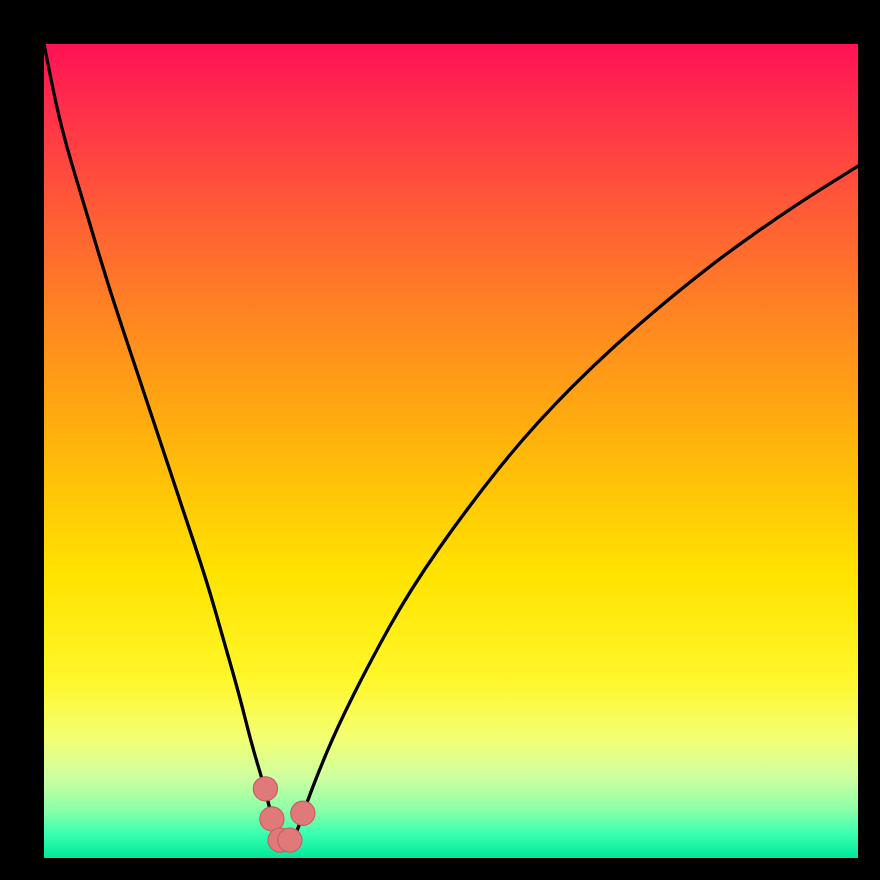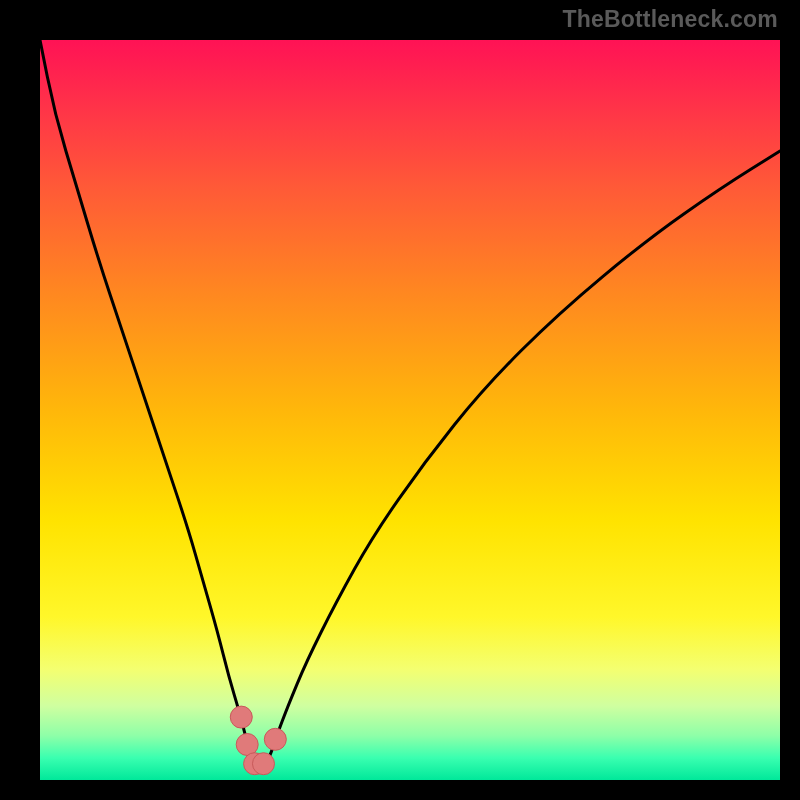--- a/index.html
+++ b/index.html
@@ -48,21 +48,20 @@
     font-size: 23px;
     font-weight: 600;
     color: #5a5a5a;
     letter-spacing: 0.2px;
   }
 </style>
 </head>
 <body>
 
 <div class="frame">
-  <div class="watermark">TheBottleneck.com</div>
   <div class="plot">
     <svg class="gradient" viewBox="0 0 740 740" preserveAspectRatio="none">
       <defs>
         <linearGradient id="bg-grad" x1="0" y1="0" x2="0" y2="1">
             <stop offset="0%" stop-color="#ff1255"></stop>
             <stop offset="8%" stop-color="#ff2f4a"></stop>
             <stop offset="20%" stop-color="#ff5a37"></stop>
             <stop offset="35%" stop-color="#ff8a1f"></stop>
             <stop offset="50%" stop-color="#ffb70a"></stop>
             <stop offset="65%" stop-color="#ffe300"></stop>

